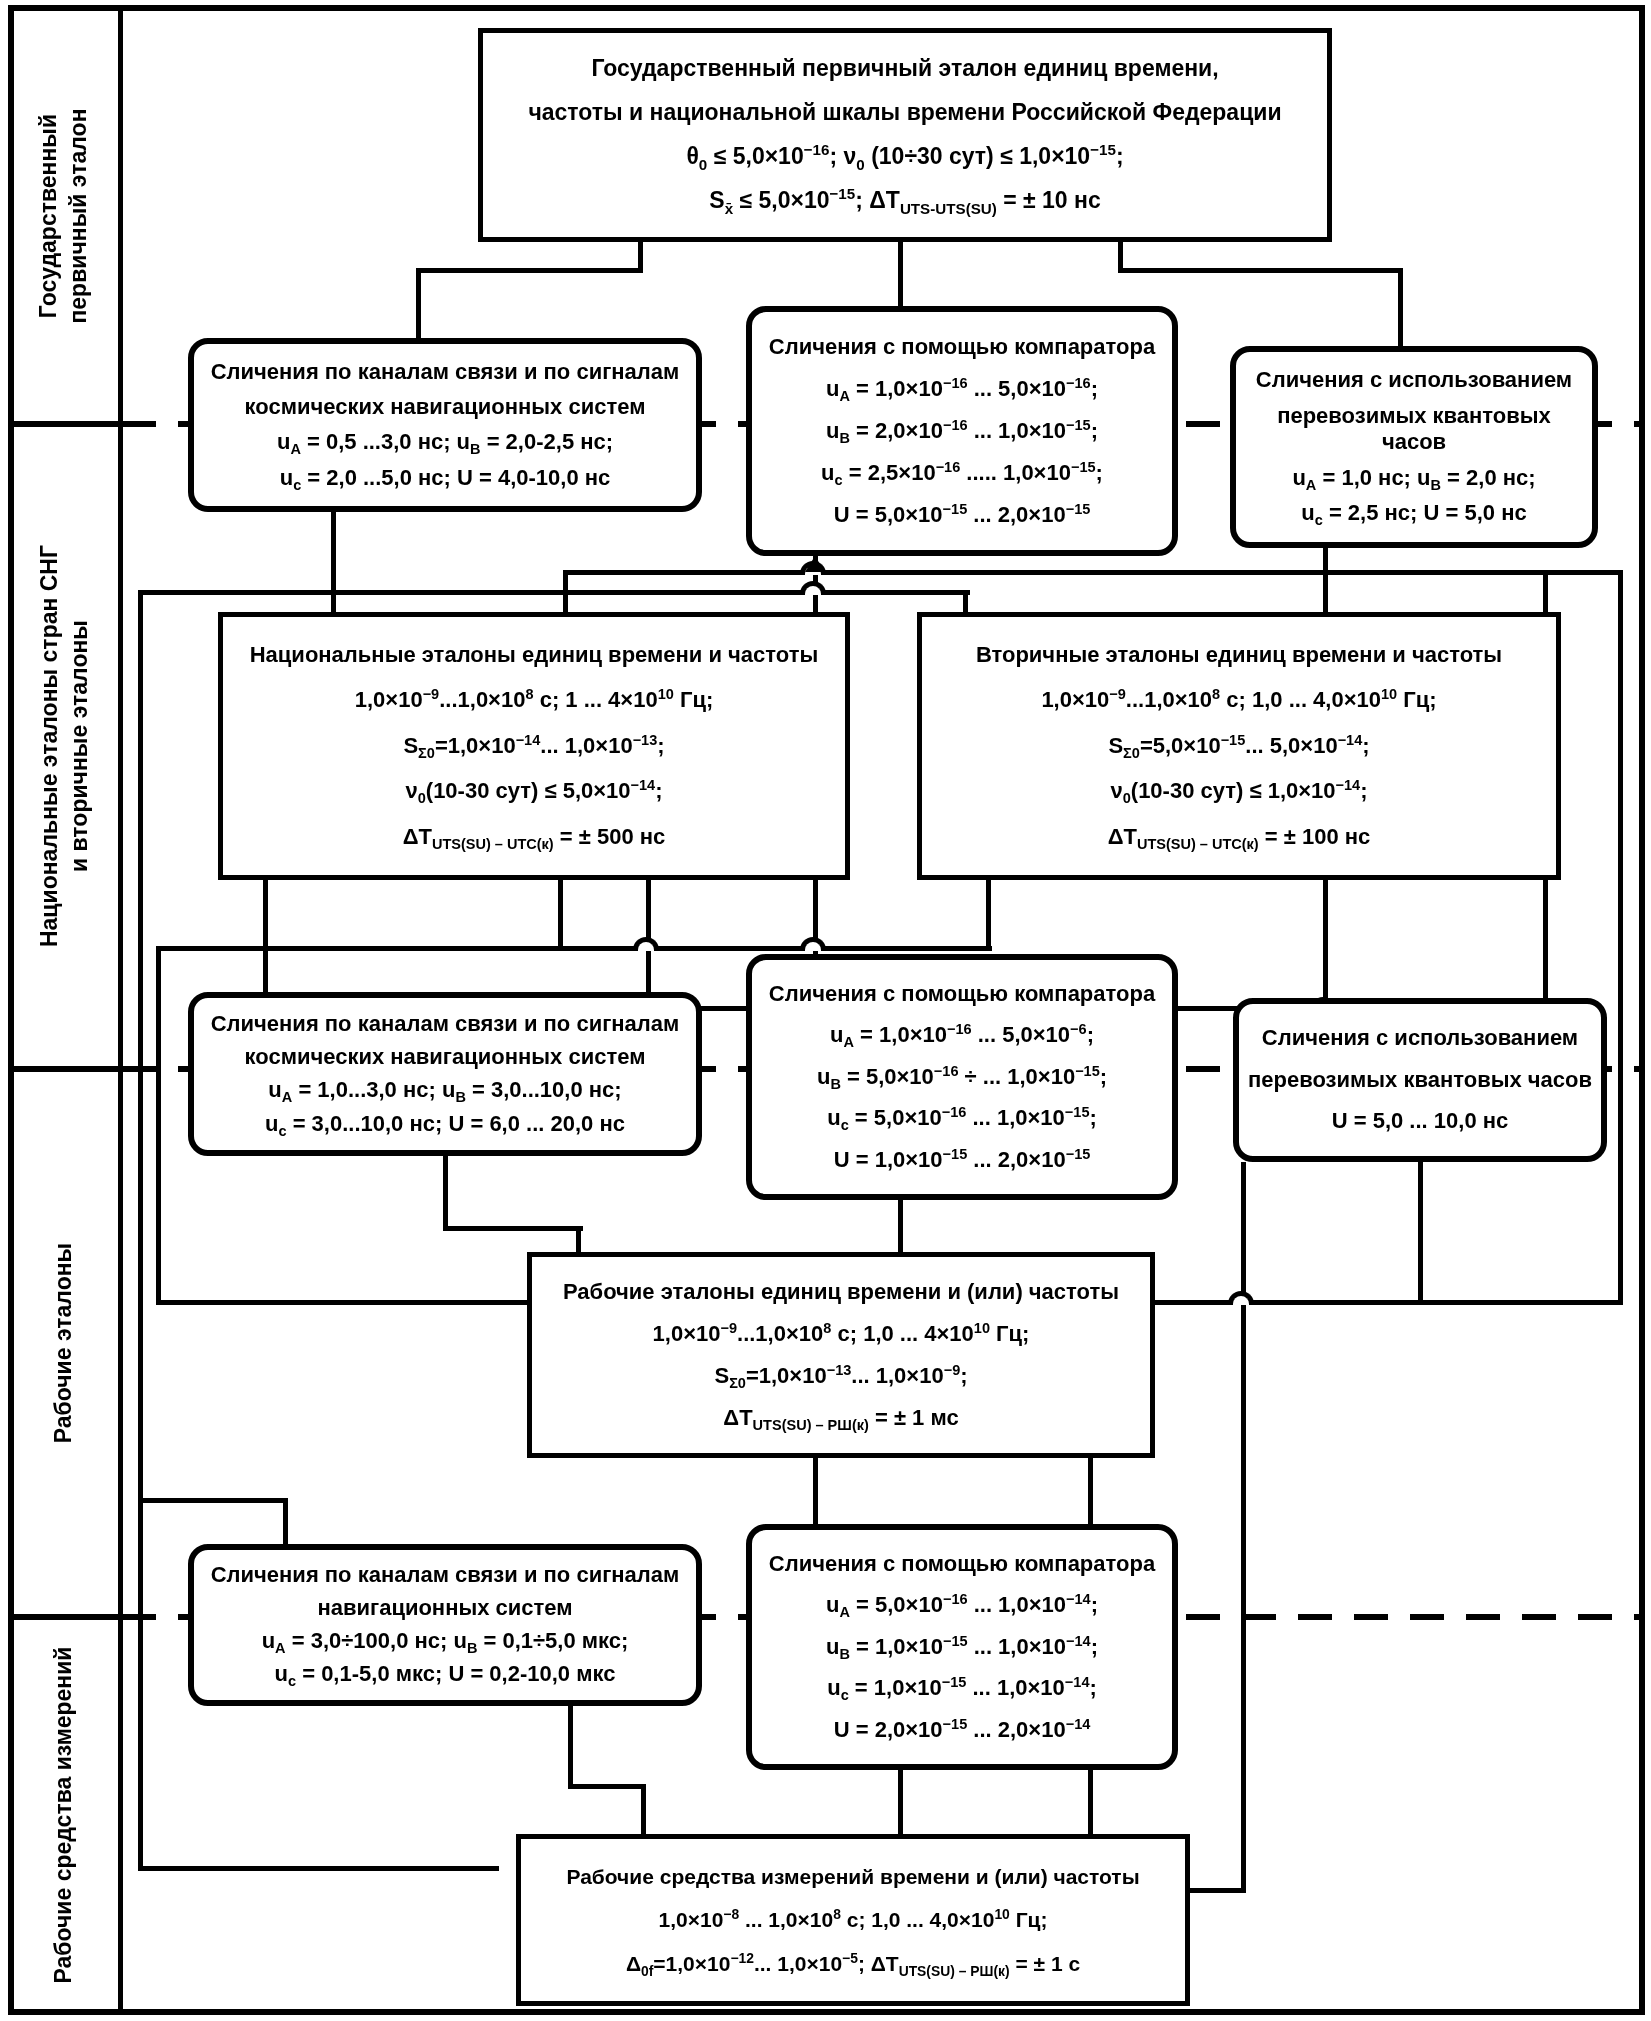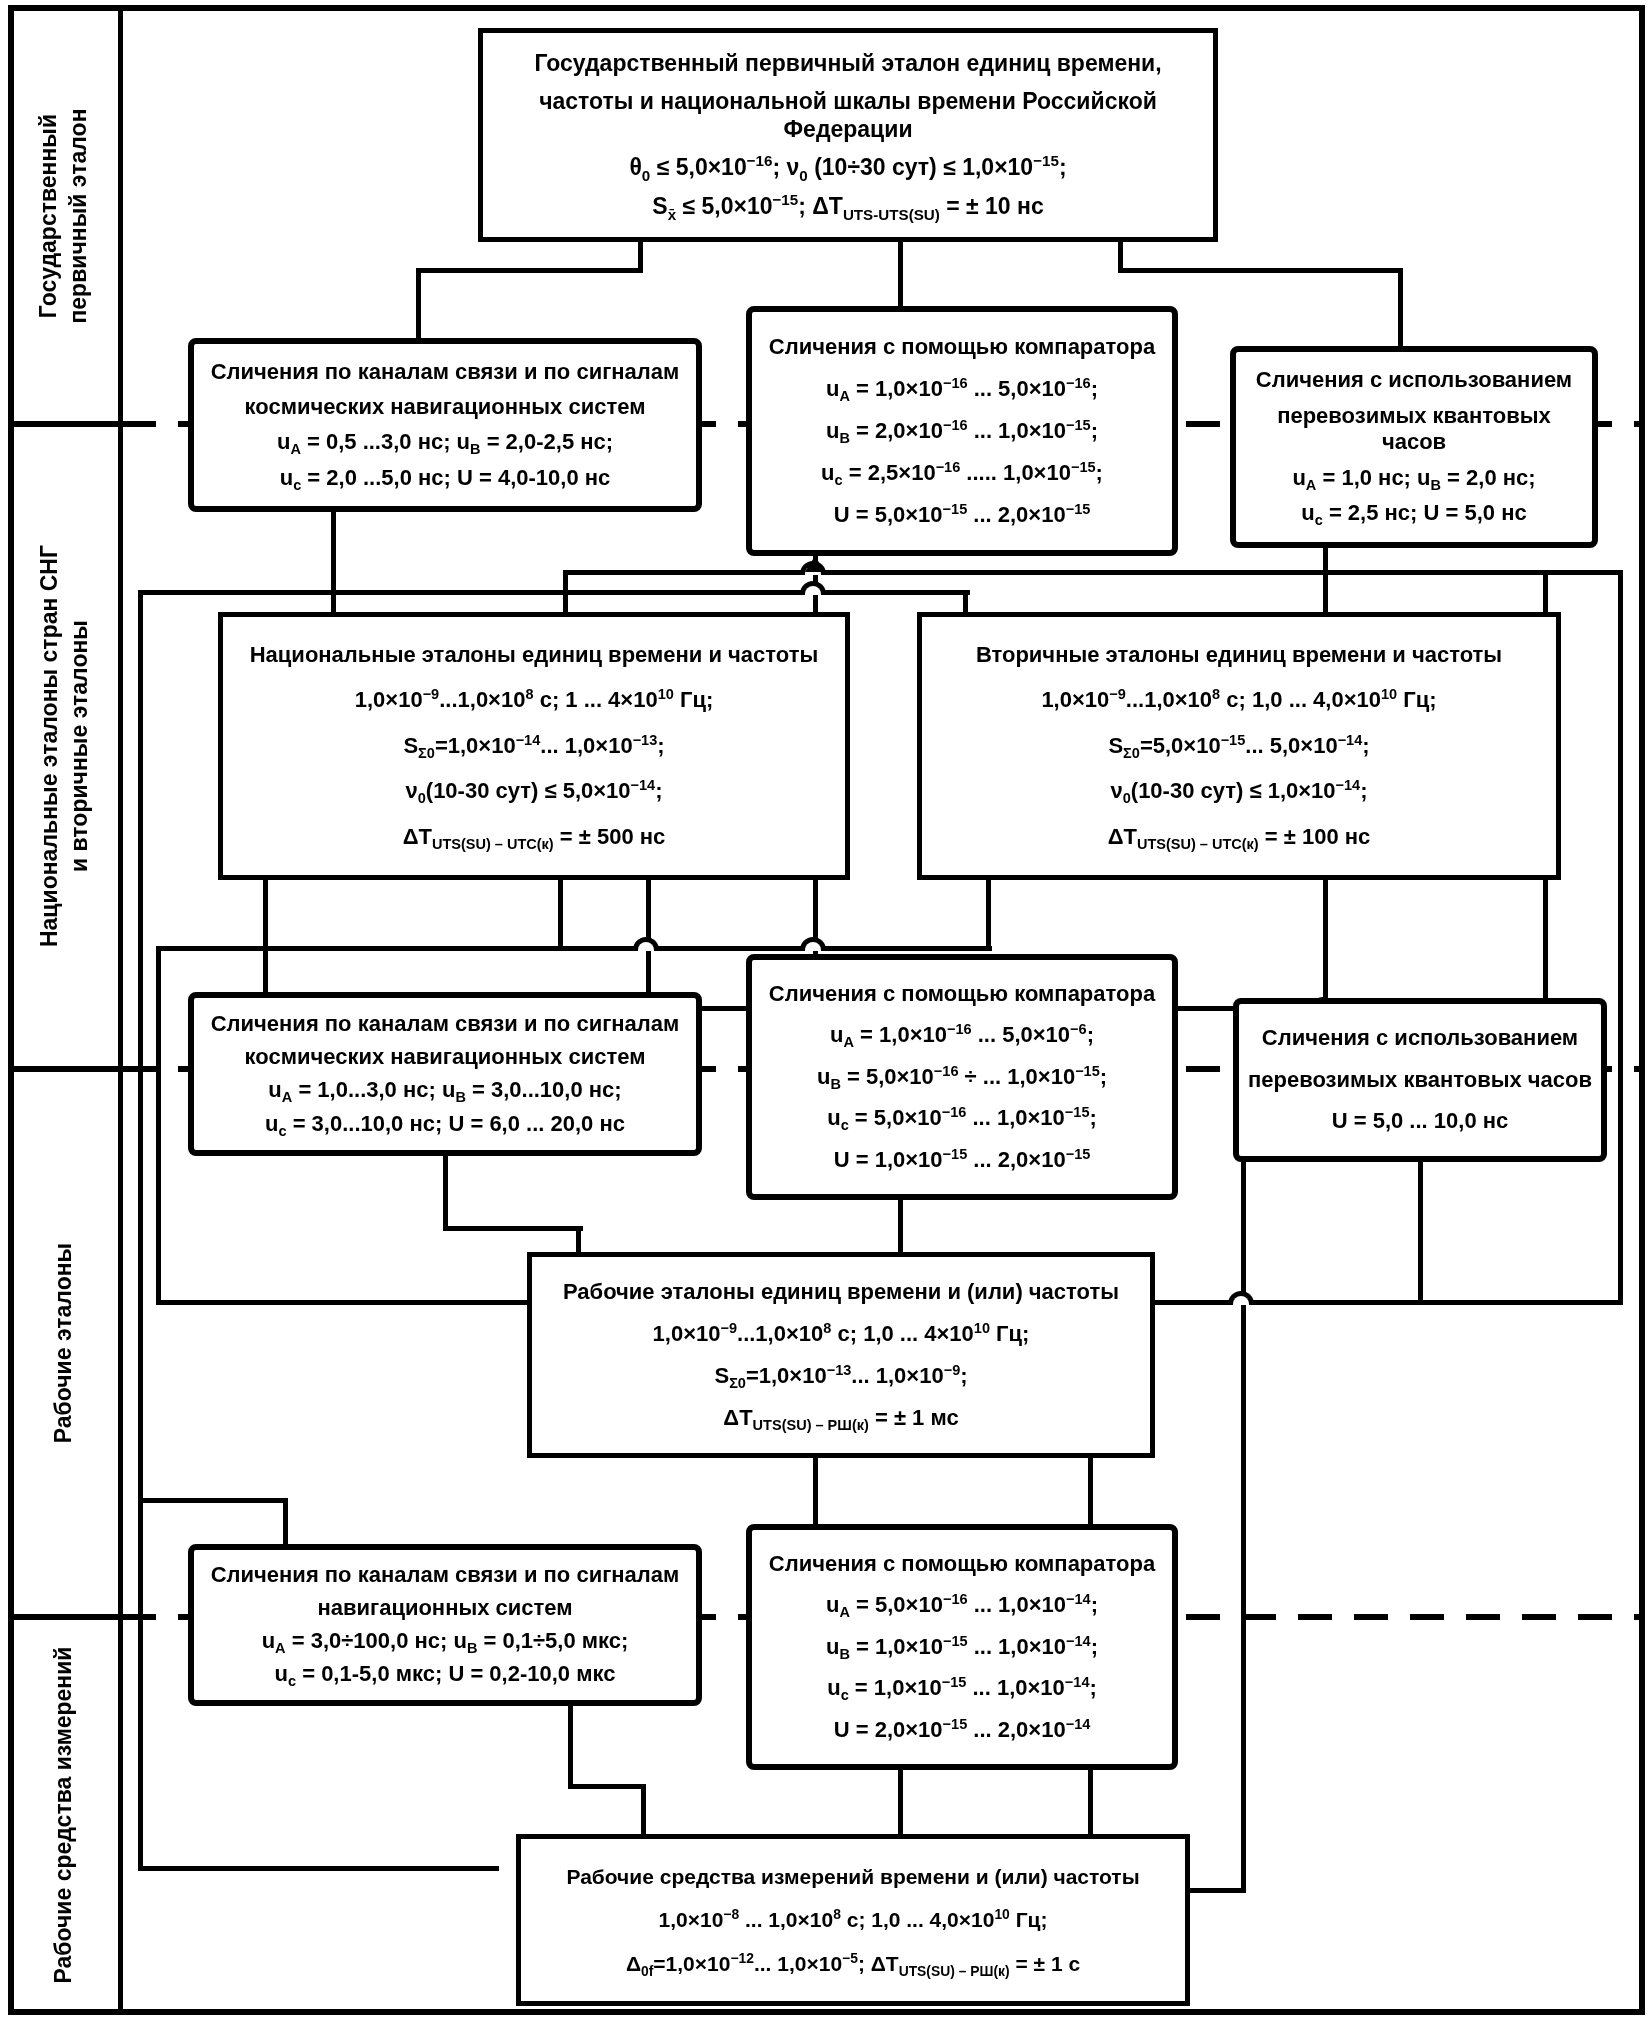--- a/index.html
+++ b/index.html
@@ -15,21 +15,21 @@
     background:repeating-linear-gradient(90deg,#000 0 34px,transparent 34px 56px);}
   .v,.h{position:absolute;background:#000;z-index:1;}
   .v{width:5px;} .h{height:5px;}
   .hop{position:absolute;width:26px;height:14px;background:#fff;border:5px solid #000;border-bottom:none;
     border-radius:13px 13px 0 0;box-sizing:border-box;z-index:1;}
   .arr-up{position:absolute;width:0;height:0;border-left:10px solid transparent;
     border-right:10px solid transparent;border-bottom:16px solid #000;z-index:2;}
   .box{position:absolute;background:#fff;border:5px solid #000;box-sizing:border-box;z-index:2;
     display:flex;flex-direction:column;justify-content:space-evenly;align-items:center;
     text-align:center;font-size:22px;line-height:1.2;padding:6px 8px;}
-  .round{border-radius:8px;border-width:6px;}
+  .round{border-radius:20px;border-width:6px;}
   .f23{font-size:23px;} .f21{font-size:21px;margin-left:19px;}
   sup{vertical-align:super;font-size:66%;line-height:0;}
   sub{vertical-align:sub;font-size:66%;line-height:0;}
   .bl{width:100%;}
   .vlabel{position:absolute;transform:rotate(-90deg);z-index:2;
     display:flex;align-items:center;justify-content:center;text-align:center;
     font-size:23px;line-height:1.3;white-space:pre-line;}
 </style>
 </head>
 <body>
@@ -101,21 +101,21 @@
 
 <div class="hop" style="left:800px;top:561px"></div>
 <div class="hop" style="left:800px;top:581px"></div>
 <div class="hop" style="left:633px;top:937px"></div>
 <div class="hop" style="left:800px;top:937px"></div>
 <div class="hop" style="left:1310px;top:997px"></div>
 <div class="hop" style="left:1228px;top:1291px"></div>
 
 <div class="arr-up" style="left:805px;top:556px"></div>
 
-<div class="box f23" style="left:478px;top:28px;width:740px;height:214px">
+<div class="box f23" style="left:478px;top:28px;width:854px;height:214px">
   <div class="bl">Государственный первичный эталон единиц времени,</div>
   <div class="bl">частоты и национальной шкалы времени Российской Федерации</div>
   <div class="bl">θ<sub>0</sub> ≤ 5,0×10<sup>−16</sup>; ν<sub>0</sub> (10÷30 сут) ≤ 1,0×10<sup>−15</sup>;</div>
   <div class="bl">S<sub>x̄</sub> ≤ 5,0×10<sup>−15</sup>; ΔT<sub>UTS-UTS(SU)</sub> = ± 10 нс</div>
 </div>
 
 <div class="box round" style="left:188px;top:338px;width:514px;height:174px">
   <div class="bl">Сличения по каналам связи и по сигналам</div>
   <div class="bl">космических навигационных систем</div>
   <div class="bl">u<sub>A</sub> = 0,5 ...3,0 нс; u<sub>B</sub> = 2,0-2,5 нс;</div>

